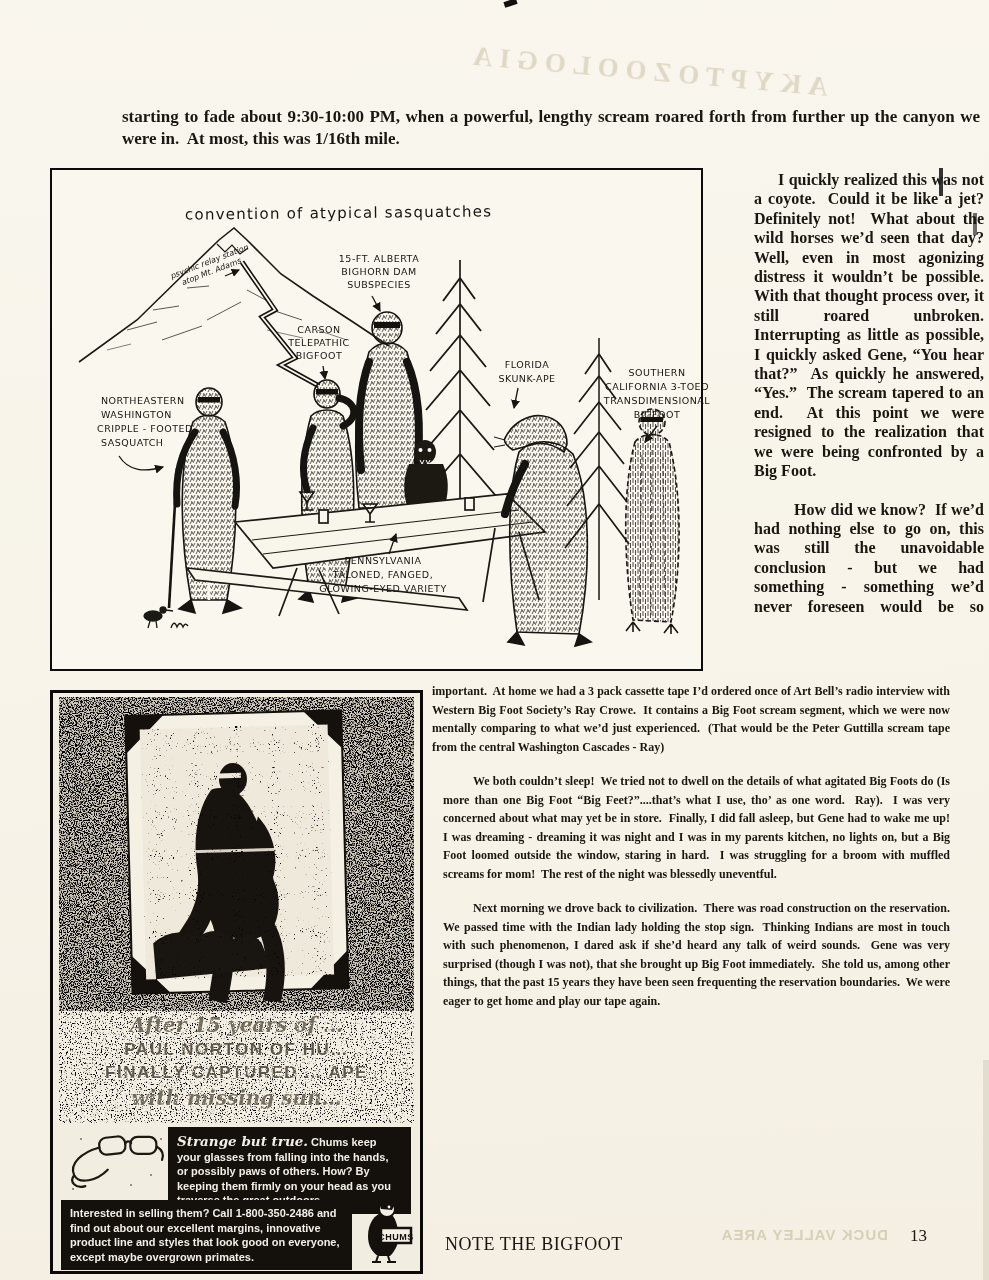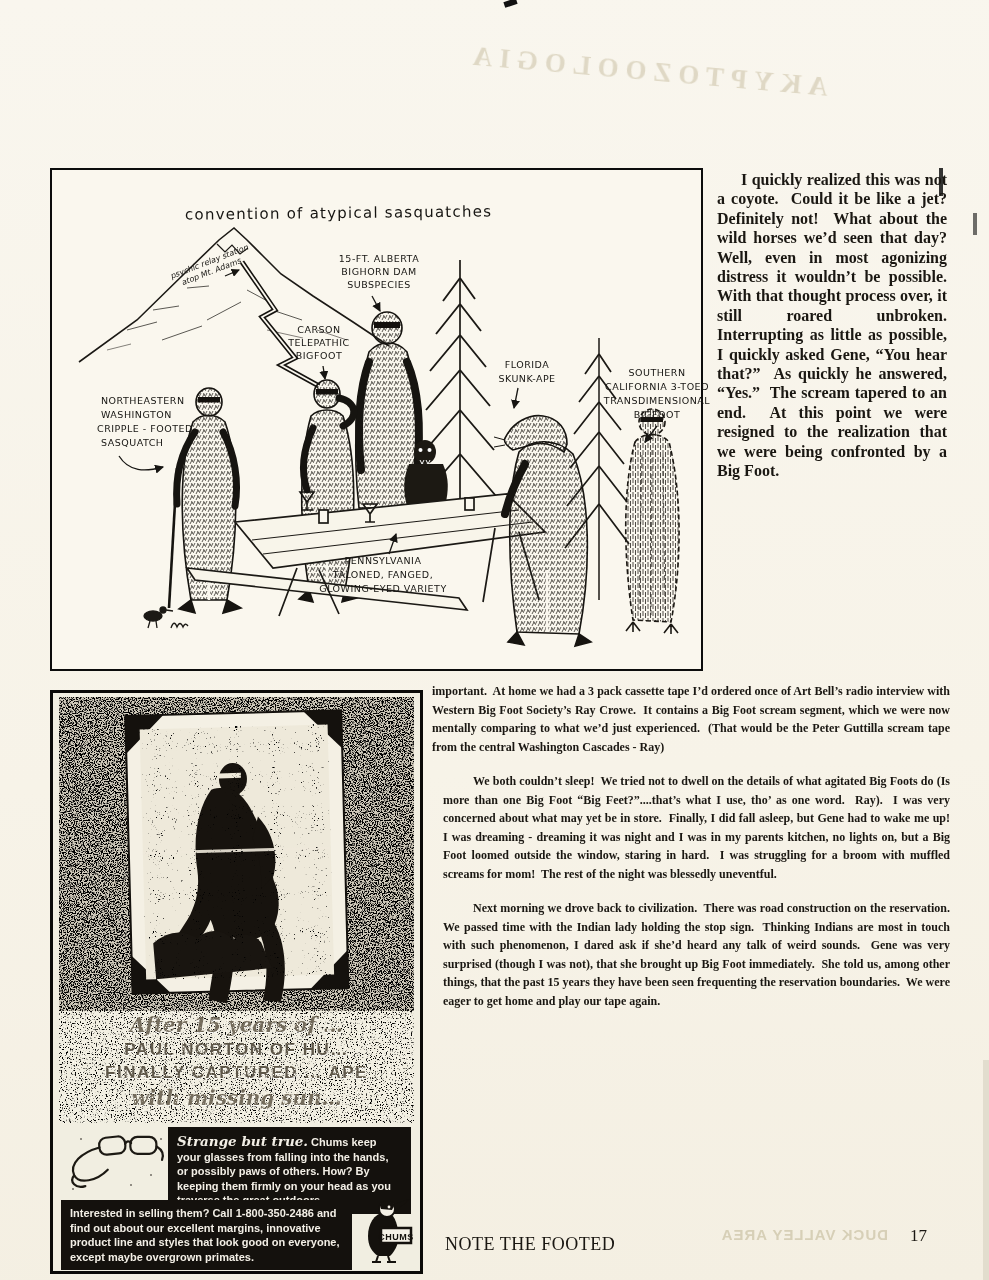--- a/index.html
+++ b/index.html
@@ -4,21 +4,21 @@
 <style>
   html,body{margin:0;padding:0;background:#7a7a74;}
   .page{
     position:relative;width:989px;height:1280px;margin:0 auto;
     background:linear-gradient(178deg,#f9f6ee 0%,#f7f3e8 60%,#f4efe2 100%);
     font-family:"Liberation Serif",serif;color:#1a1712;overflow:hidden;
   }
   .abs{position:absolute;}
   .para{font-weight:700;text-align:justify;white-space:pre-wrap;}
   .intro{left:122px;top:106px;width:858px;font-size:17px;line-height:22px;}
-  .colR{left:717px;top:170px;width:230px;font-size:16px;line-height:19.4px;}
+  .colR{left:754px;top:170px;width:230px;font-size:16px;line-height:19.4px;}
   .colR p{margin:0 0 19px 0;}
   .colR p.p1{text-indent:24px;}
   .colR p.p2{text-indent:40px;text-align-last:justify;}
   .colW{left:432px;top:682px;width:518px;font-size:12px;line-height:18.5px;}
   .colW p{margin:0 0 16px 0;}
   .colW p.ind{text-indent:30px;margin-left:11px;}
   .bleed-top{
     left:432px;top:56px;width:430px;text-align:center;
     transform:scaleX(-1) rotate(-5deg);
     font:700 27px "Liberation Serif",serif;letter-spacing:7px;
@@ -72,20 +72,21 @@
 <div class="page">
 
   <div class="abs speck" style="left:504px;top:0;width:13px;height:6px;transform:rotate(-18deg);"></div>
   <div class="abs speck" style="left:939px;top:168px;width:4px;height:28px;opacity:.85;"></div>
   <div class="abs speck" style="left:973px;top:213px;width:4px;height:22px;opacity:.6;"></div>
   <div class="abs edge-strip"></div>
 
   <div class="abs bleed-top">AKYPTOZOOLOGIA</div>
   <div class="abs bleed-bottom">DUCK VALLEY AREA</div>
 
+  <div class="abs para intro">starting to fade about 9:30-10:00 PM, when a powerful, lengthy scream roared forth from further up the canyon we were in.  At most, this was 1/16th mile.</div>
 
   <div class="abs cartoon-box">
     <svg width="648" height="498" viewBox="0 0 648 498">
       <defs>
         <pattern id="fur" width="6" height="6" patternUnits="userSpaceOnUse">
           <path d="M0,5 L2,1 M3,6 L5,2 M4.5,1 L6,4" stroke="#24211c" stroke-width="0.75" fill="none"></path>
         </pattern>
         <pattern id="furv" width="5" height="7" patternUnits="userSpaceOnUse">
           <path d="M1,0 L1,5 M3.5,2 L3.5,7" stroke="#24211c" stroke-width="0.8" fill="none"></path>
         </pattern>
@@ -228,20 +229,21 @@
         <text class="handlbl" x="316" y="394" text-anchor="middle">PENNSYLVANIA</text>
         <text class="handlbl" x="316" y="408" text-anchor="middle">TALONED, FANGED,</text>
         <text class="handlbl" x="316" y="422" text-anchor="middle">GLOWING-EYED VARIETY</text>
         <path d="M322,384 L329,364" stroke="#161512" stroke-width="1.3" fill="none" marker-end="url(#ah)"></path>
       </g>
     </svg>
   </div>
 
   <div class="abs colR">
     <p class="para p1">I quickly realized this was not a coyote.  Could it be like a jet?  Definitely not!  What about the wild horses we’d seen that day?  Well, even in most agonizing distress it wouldn’t be possible.  With that thought process over, it still roared unbroken.  Interrupting as little as possible, I quickly asked Gene, “You hear that?”  As quickly he answered, “Yes.”  The scream tapered to an end.  At this point we were resigned to the realization that we were being confronted by a Big Foot.</p>
+    <p class="para p2">How did we know?  If we’d had nothing else to go on, this was still the unavoidable conclusion - but we had something - something we’d never foreseen would be so</p>
   </div>
 
   <div class="abs colW">
     <p class="para">important.  At home we had a 3 pack cassette tape I’d ordered once of Art Bell’s radio interview with Western Big Foot Society’s Ray Crowe.  It contains a Big Foot scream segment, which we were now mentally comparing to what we’d just experienced.  (That would be the Peter Guttilla scream tape from the central Washington Cascades - Ray)</p>
     <p class="para ind">We both couldn’t sleep!  We tried not to dwell on the details of what agitated Big Foots do (Is more than one Big Foot “Big Feet?”....that’s what I use, tho’ as one word.  Ray).  I was very concerned about what may yet be in store.  Finally, I did fall asleep, but Gene had to wake me up!  I was dreaming - dreaming it was night and I was in my parents kitchen, no lights on, but a Big Foot loomed outside the window, staring in hard.  I was struggling for a broom with muffled screams for mom!  The rest of the night was blessedly uneventful.</p>
     <p class="para ind">Next morning we drove back to civilization.  There was road construction on the reservation.  We passed time with the Indian lady holding the stop sign.  Thinking Indians are most in touch with such phenomenon, I dared ask if she’d heard any talk of weird sounds.  Gene was very surprised (though I was not), that she brought up Big Foot immediately.  She told us, among other things, that the past 15 years they have been seen frequenting the reservation boundaries.  We were eager to get home and play our tape again.</p>
   </div>
 
   <div class="abs ad-box">
 
@@ -337,16 +339,16 @@
         <path d="M26,8 A8,8 0 0 1 40,9 L38,13 L27,12 Z" fill="#14110d"></path>
         <circle cx="35" cy="10" r="1.4" fill="#f4f0e6"></circle>
         <path d="M40,7 L56,2 L42,14 Z" fill="#14110d"></path>
         <path d="M24,59 l-2,6 M34,59 l2,6 M18,65 h9 M33,65 h9" stroke="#14110d" stroke-width="2" fill="none"></path>
         <rect x="27" y="31" width="30" height="15" fill="#f4f0e6" stroke="#14110d" stroke-width="2.5"></rect>
         <text x="42" y="42.5" text-anchor="middle" style="font:800 9px 'Liberation Sans',sans-serif;letter-spacing:0.5px;" fill="#14110d">CHUMS</text>
       </svg>
     </div>
   </div>
 
-  <div class="abs footer-caption">NOTE THE FOOTED</div>
-  <div class="abs page-num">17</div>
+  <div class="abs footer-caption">NOTE THE BIGFOOT</div>
+  <div class="abs page-num">13</div>
 
 </div>
 
 </body></html>

